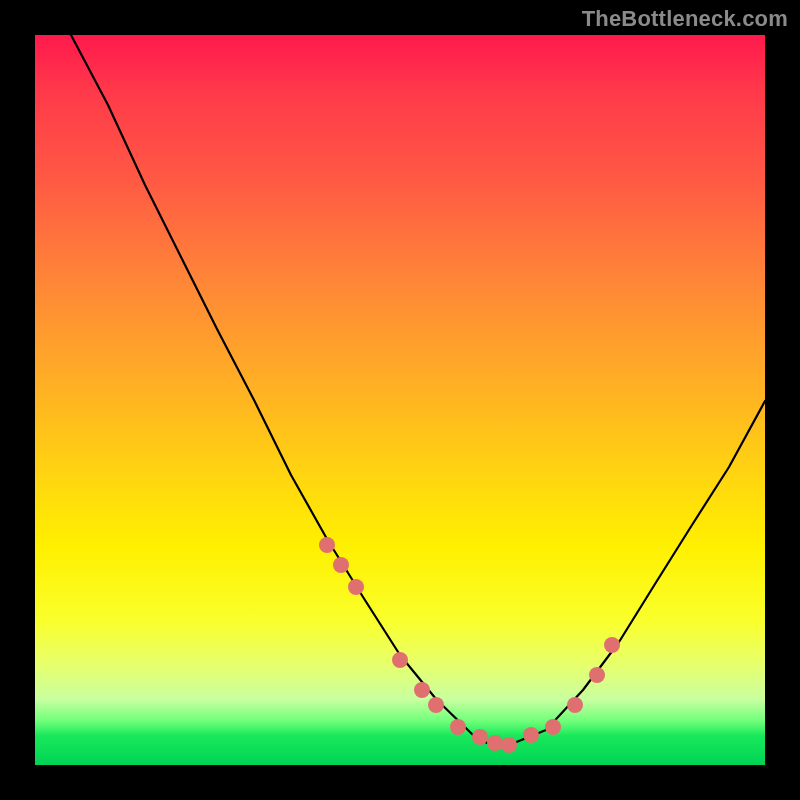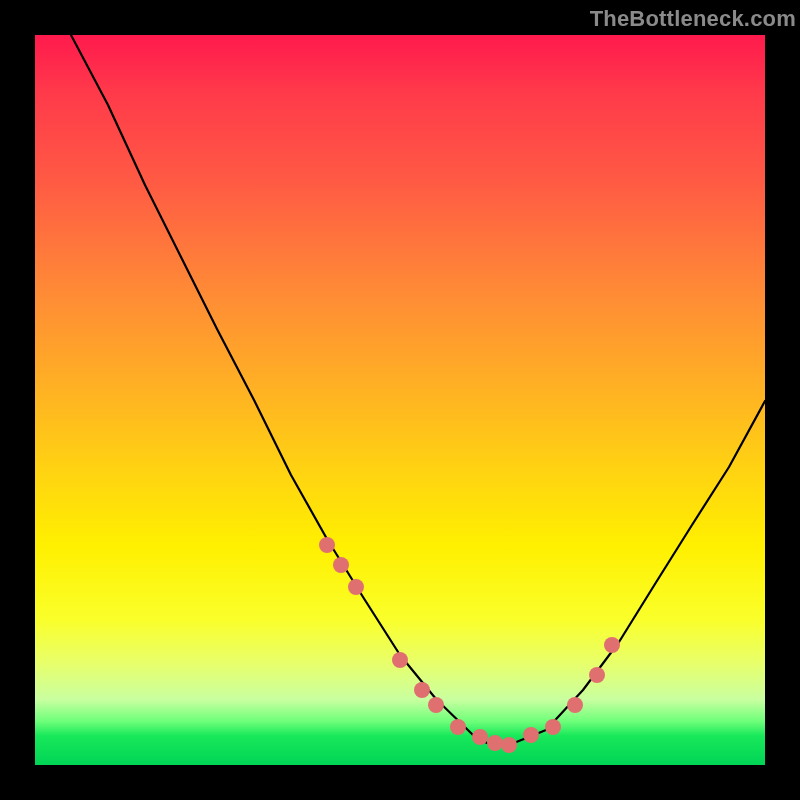--- a/index.html
+++ b/index.html
@@ -45,21 +45,21 @@
     position: absolute;
     left: 0;
     top: 0;
     width: 730px;
     height: 730px;
     overflow: visible;
   }
   .watermark {
     position: absolute;
     top: 6px;
-    right: 4px;
+    right: 12px;
     color: #8a8a8a;
     font-size: 22px;
     font-weight: 600;
     letter-spacing: 0.2px;
     user-select: none;
   }
 </style>
 </head>
 <body>
 

